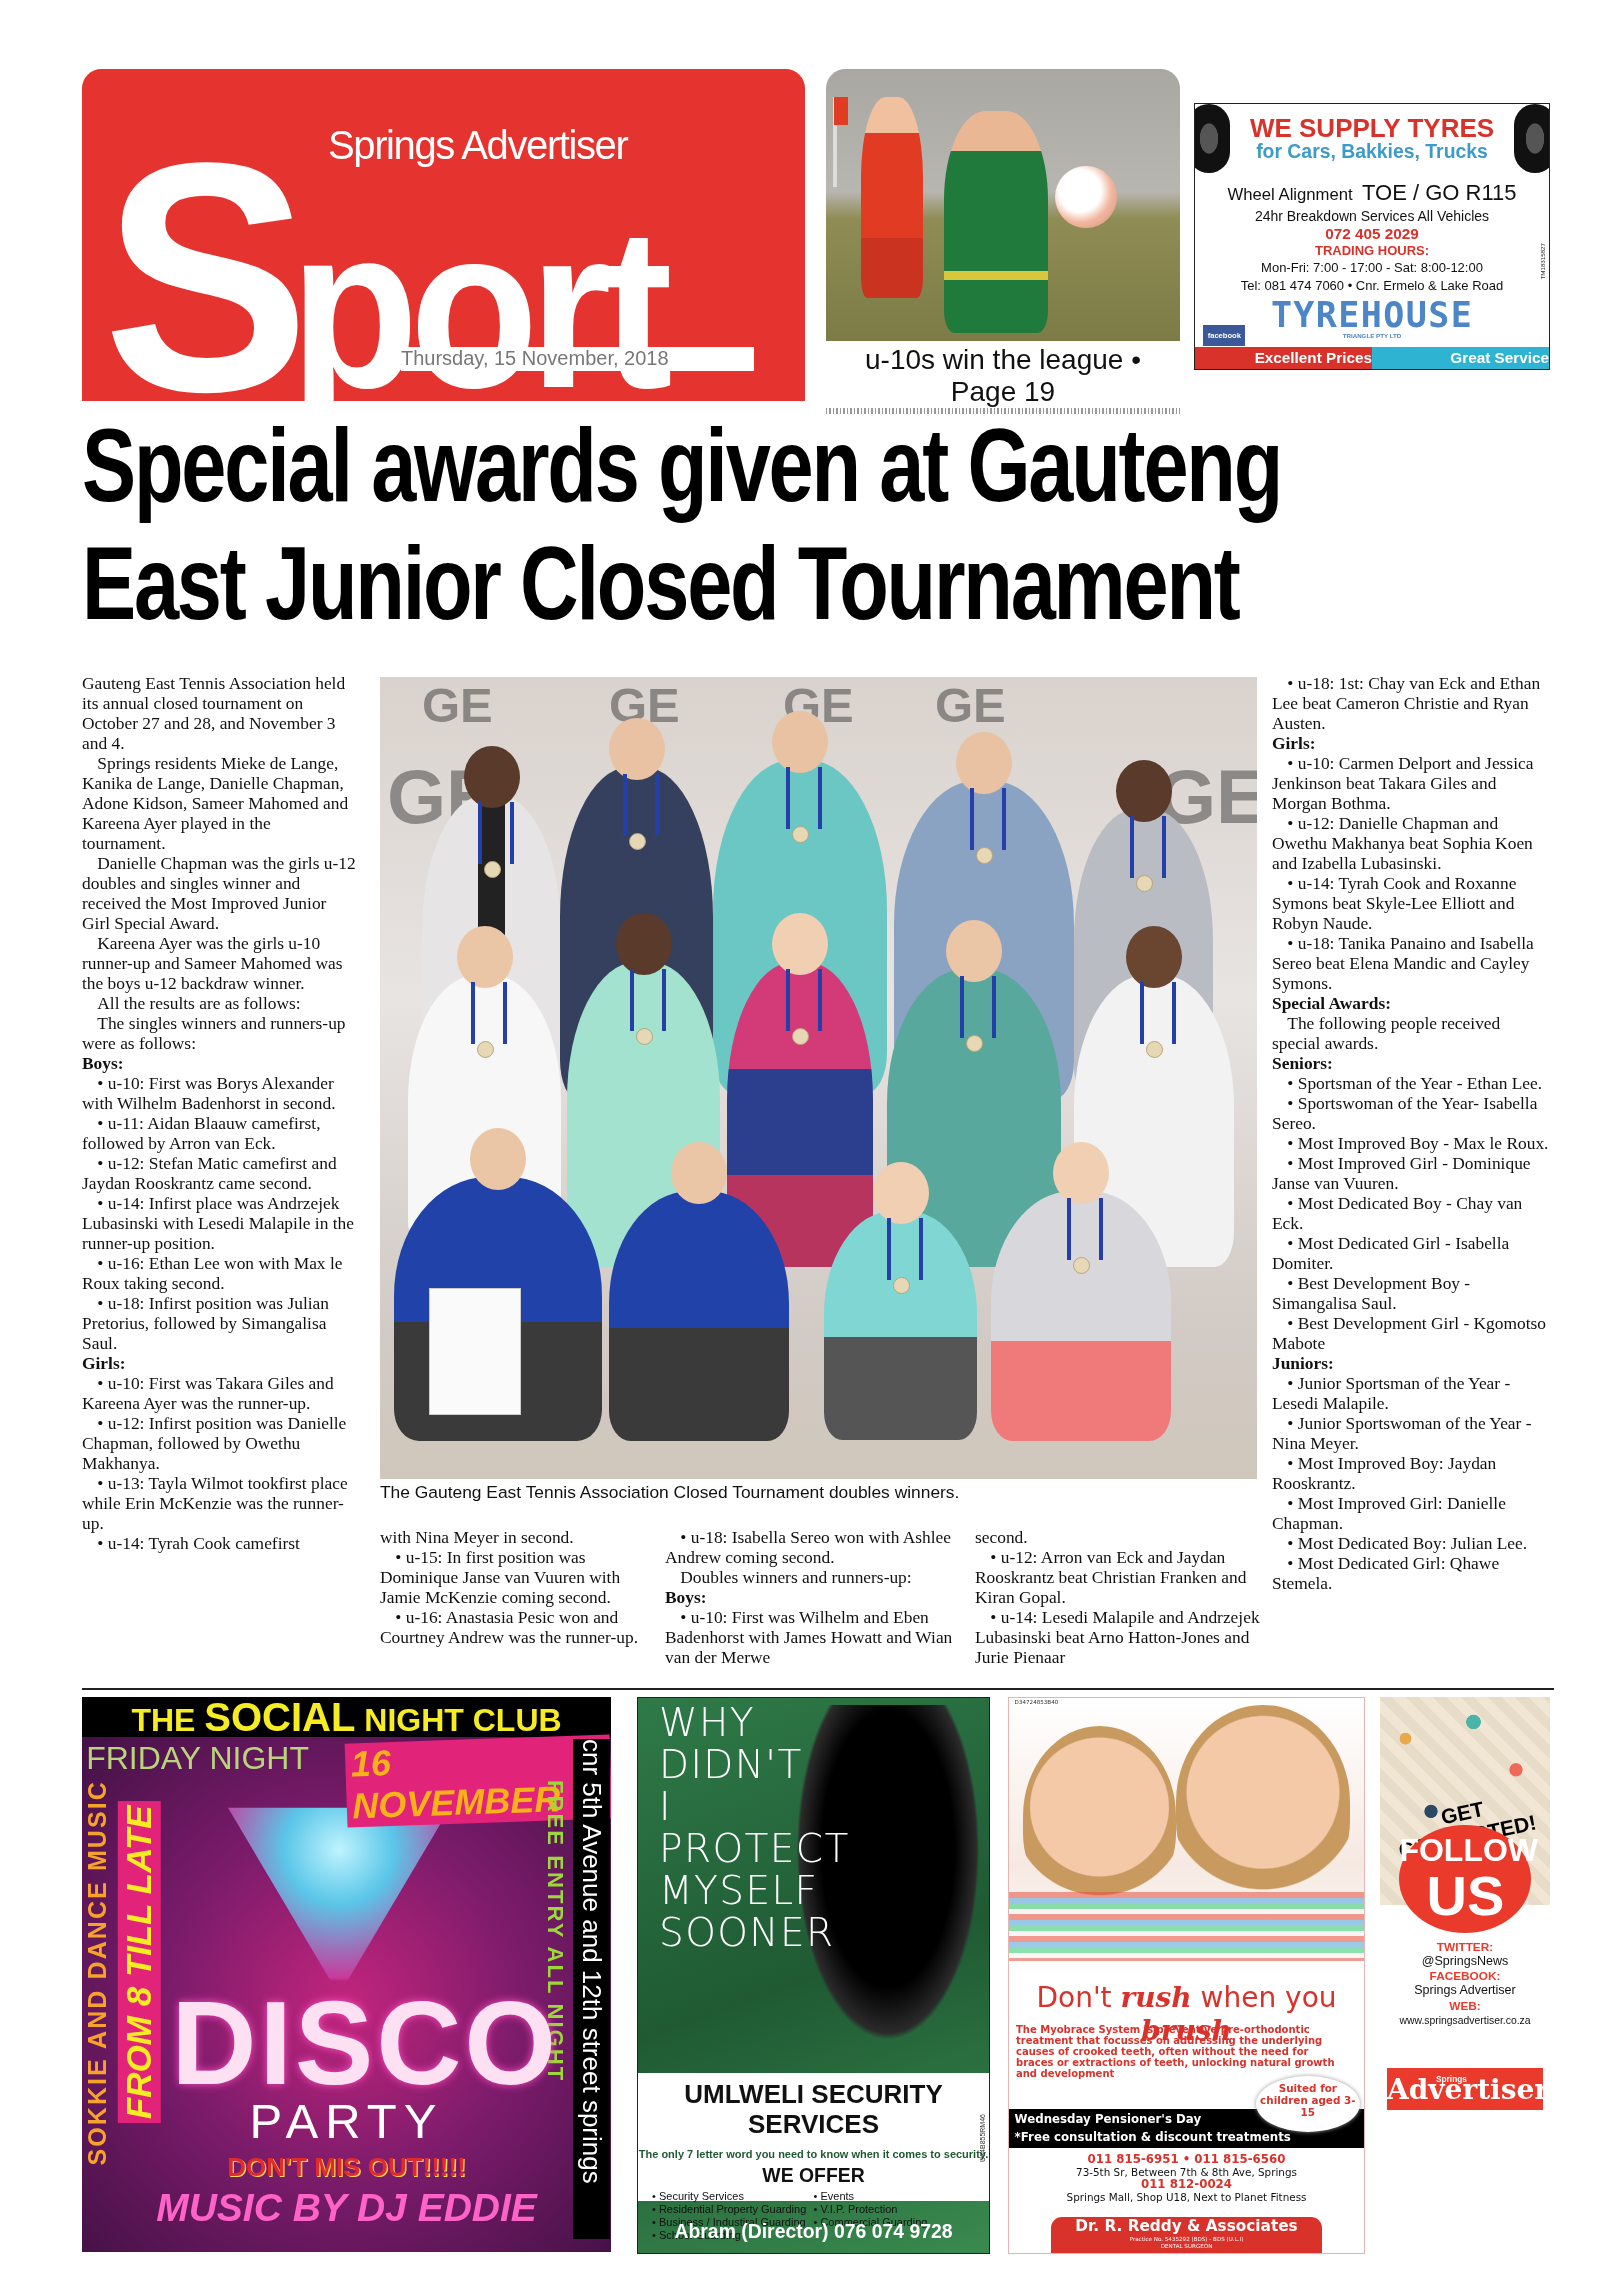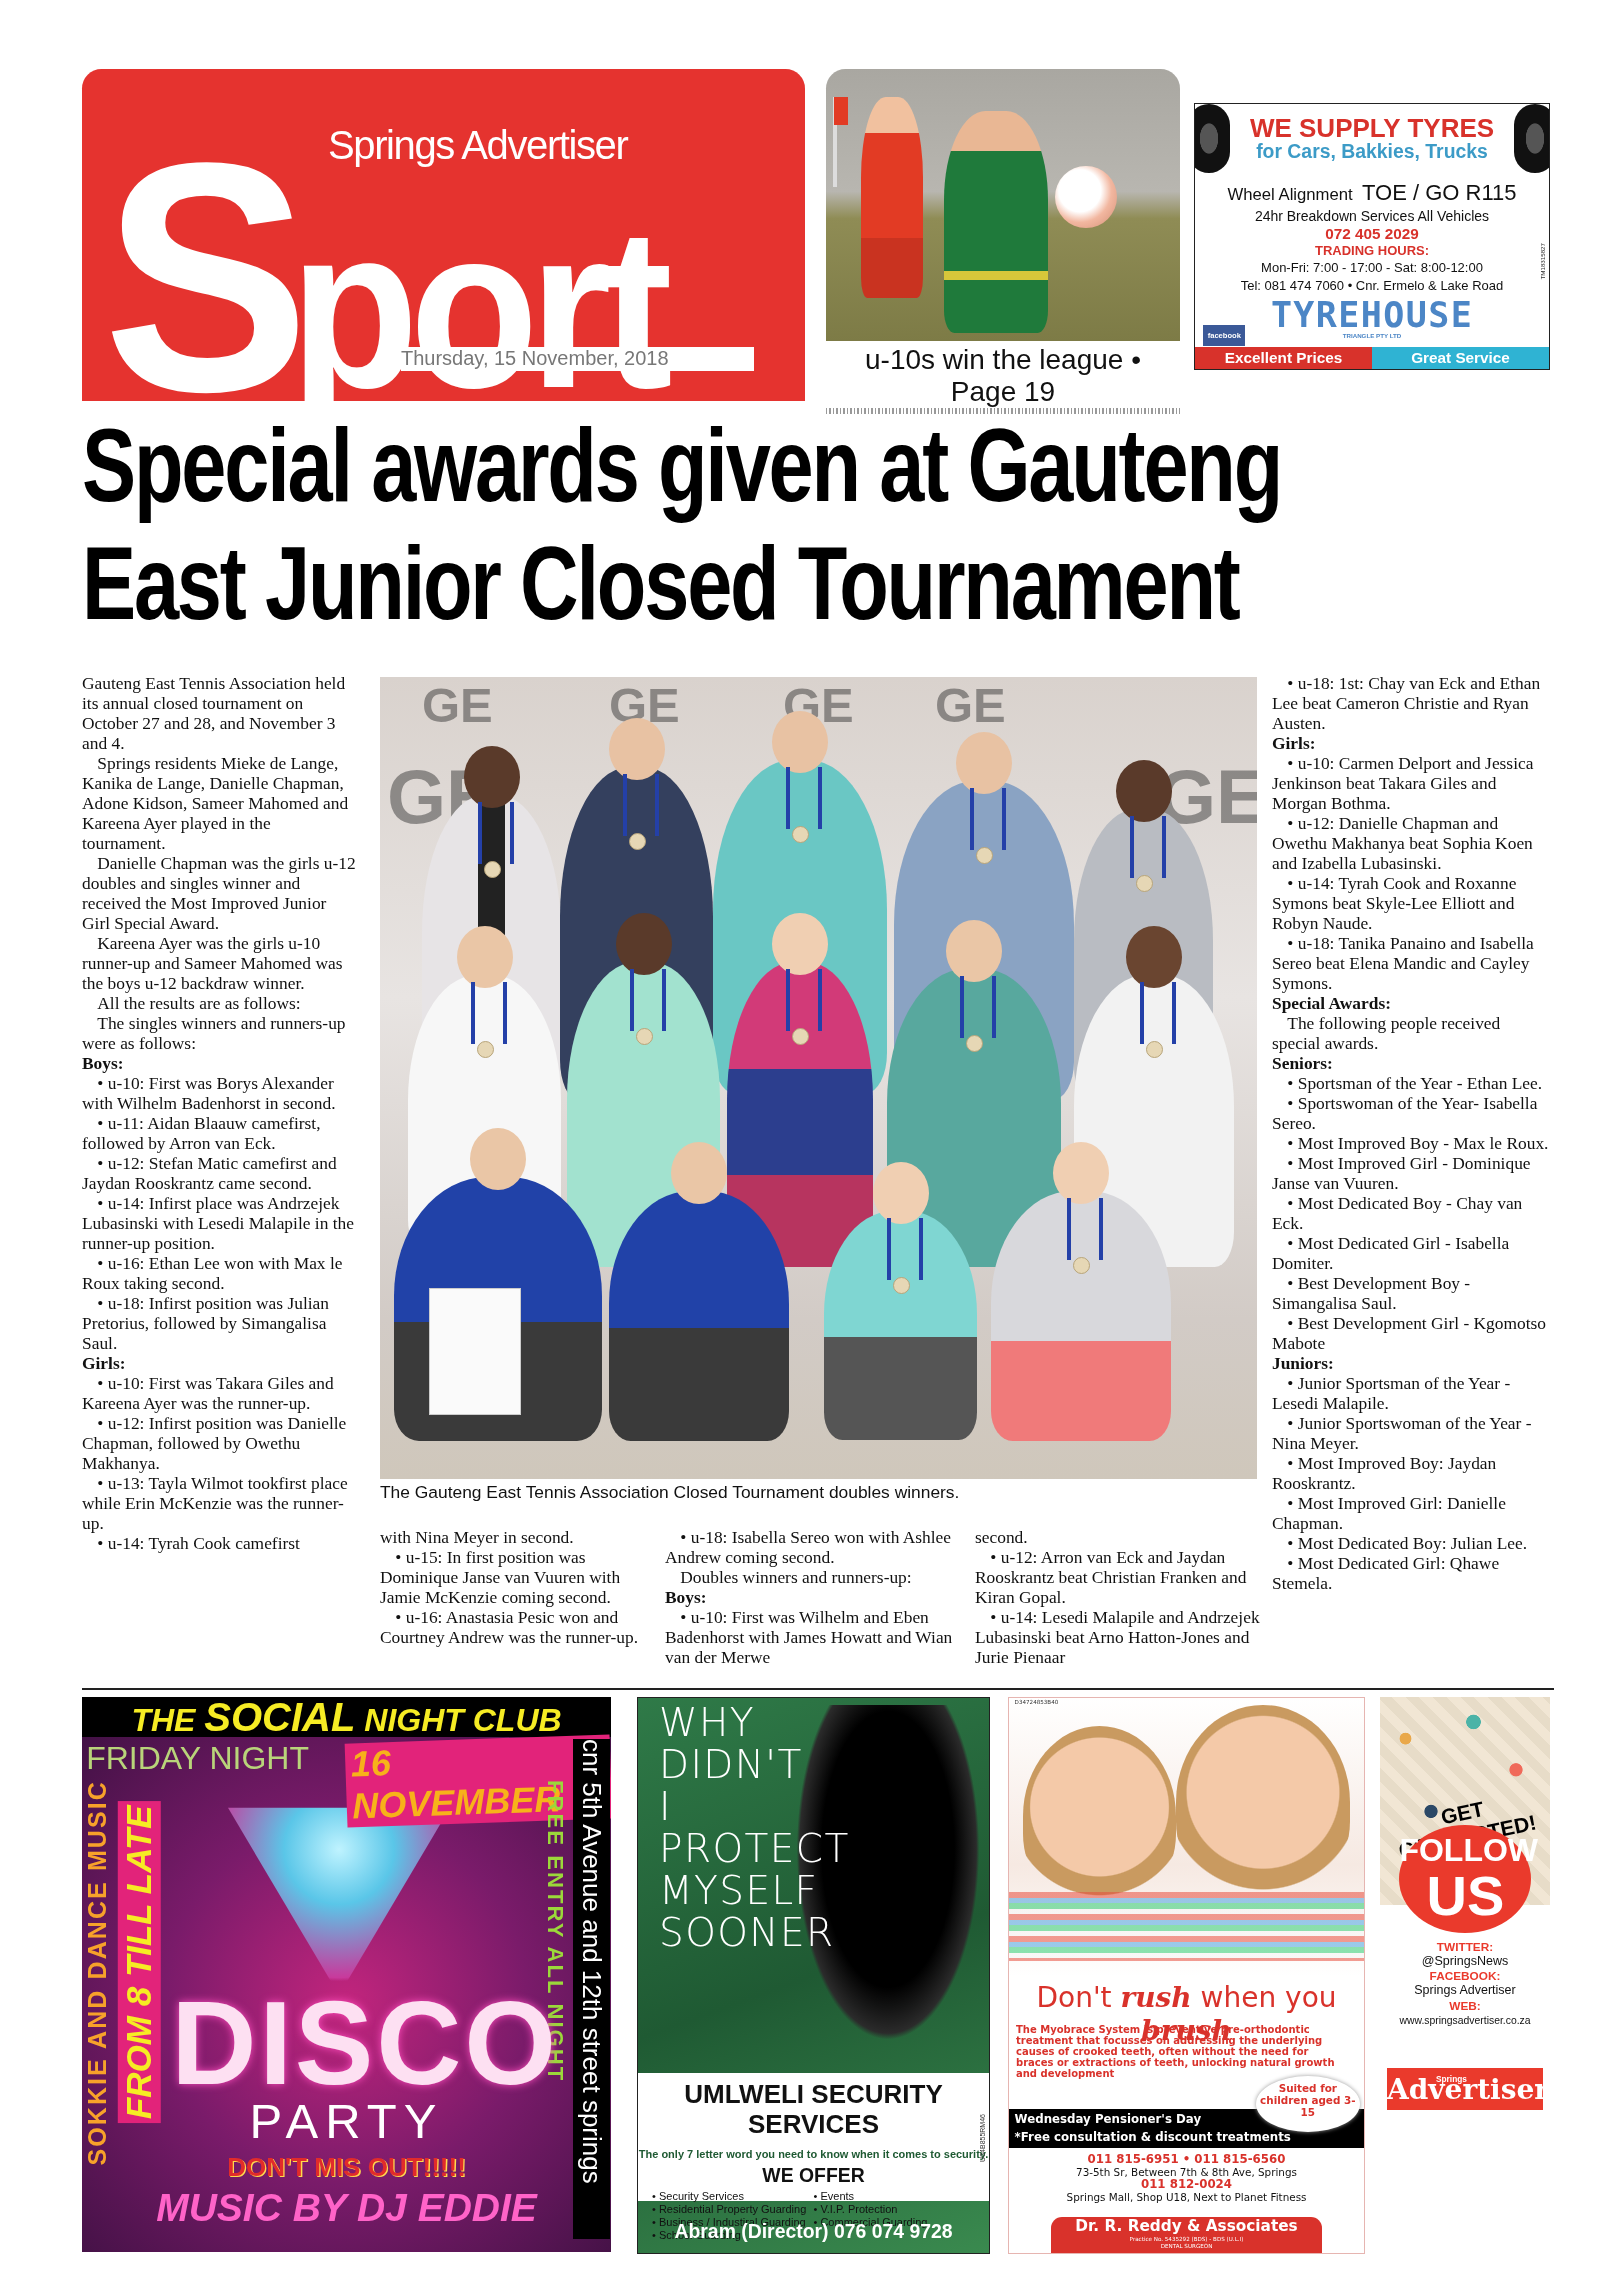--- a/index.html
+++ b/index.html
@@ -25,21 +25,21 @@
   #tyre-wheel-line b{font-size:22px;font-weight:normal;}
   #tyre-24{position:absolute;top:104px;left:0;right:0;font-size:14px;}
   #tyre-phone{position:absolute;top:121px;left:0;right:0;color:#d8322b;font-weight:bold;font-size:15.3px;}
   #tyre-hours-label{position:absolute;top:139px;left:0;right:0;color:#d8322b;font-size:13px;font-weight:bold;}
   #tyre-hours{position:absolute;top:156px;left:0;right:0;font-size:13px;}
   #tyre-tel{position:absolute;top:174px;left:0;right:0;font-size:13px;}
   #tyre-logo{position:absolute;top:191px;left:0;right:0;color:#4c86c6;font-weight:bold;font-size:35px;letter-spacing:1.4px;font-family:"DejaVu Sans Mono",monospace;}
   #tyre-logo-sub{position:absolute;top:228px;left:0;right:0;color:#4c86c6;font-size:6.2px;font-weight:bold;}
   #tyre-fb{position:absolute;left:8.3px;top:221px;width:42px;height:21px;background:#3b5998;color:#fff;font-size:7.6px;line-height:21px;font-weight:bold;}
   #tyre-code{position:absolute;right:2.8px;top:139px;font-size:6.2px;writing-mode:vertical-rl;transform:rotate(180deg);color:#333;}
-  #tyre-foot{position:absolute;left:0;right:0;bottom:0;height:22px;display:flex;}
+  #tyre-foot{position:absolute;left:0;right:0;bottom:0;height:22px;display:flex;text-align:right;}
   #tyre-foot div{flex:1;color:#fff;font-weight:bold;font-size:15.3px;line-height:22px;}
   
   #headline{left:82px;top:406px;width:1472px;font-family:"Liberation Sans",sans-serif;font-weight:bold;font-size:104px;line-height:118px;letter-spacing:-2.8px;transform:scaleX(0.78);transform-origin:left top;color:#000;white-space:nowrap;}
   
   .col{font-size:17.4px;line-height:20px;text-align:left;}
   .col p{margin:0;}
   .col .ind{text-indent:15.3px;}
   .col .bul{text-indent:15.3px;}
   .col .bul::before{content:"•  ";}
   #col-left{left:82px;top:673px;width:274px;}
@@ -50,21 +50,21 @@
   .medal{position:absolute;left:50%;top:7px;width:28px;height:62px;margin-left:-14px;border-left:4.2px solid #2440a8;border-right:4.2px solid #2440a8;border-bottom:0;}
   .medal::after{content:"";position:absolute;left:2.1px;bottom:-14px;width:15.3px;height:15.3px;border-radius:50%;background:#e6d7b5;border:1.4px solid #b8a57a;}
   .ge{position:absolute;font-family:"Liberation Sans",sans-serif;font-weight:bold;color:#2a2a2a;font-size:49px;opacity:.45;}
   #photo-caption{left:380px;top:1482px;width:877px;font-family:"Liberation Sans",sans-serif;font-size:17.4px;line-height:21px;}
   #col-b1{left:380px;top:1527px;width:278px;}
   #col-b2{left:665px;top:1527px;width:298px;}
   #col-b3{left:975px;top:1527px;width:285px;}
   #rule{left:82px;top:1688px;width:1472px;height:2.1px;background:#222;}
   
   #ad-disco{left:82px;top:1697px;width:529px;height:555px;background:radial-gradient(circle at 50% 55%,#c2257d 0%,#7a1b6a 45%,#3a1040 100%);overflow:hidden;font-family:"Liberation Sans",sans-serif;}
-  #disco-top{position:absolute;left:0;top:0;width:100%;height:40px;background:#000;color:#f6ec24;font-weight:bold;font-style:italic;font-size:32px;line-height:40px;text-align:center;}
+  #disco-top{position:absolute;left:0;top:0;width:100%;height:40px;background:#000;color:#f6ec24;font-weight:bold;font-size:32px;line-height:40px;text-align:center;}
   #disco-top span{font-size:40px;}
   #disco-friday{position:absolute;left:4.2px;top:43px;color:#b9d47a;font-size:32px;}
   #disco-date{position:absolute;left:264px;top:42px;color:#f7b21a;font-weight:bold;font-style:italic;font-size:36px;background:#e2237a;padding:0 5.6px;transform:rotate(-2deg);}
   #disco-address{position:absolute;right:1.4px;top:42px;height:500px;writing-mode:vertical-rl;color:#fff;font-size:26px;background:#000;padding:0 2.8px;}
   #disco-free{position:absolute;right:43px;top:83px;writing-mode:vertical-rl;color:#9bd83a;font-weight:bold;font-size:22px;letter-spacing:2.1px;}
   #disco-sokkie{position:absolute;left:1.4px;top:83px;writing-mode:vertical-rl;transform:rotate(180deg);color:#f7a22a;font-weight:bold;font-size:25px;letter-spacing:2.1px;}
   #disco-from{position:absolute;left:36px;top:104px;writing-mode:vertical-rl;transform:rotate(180deg);color:#f6ec24;font-weight:bold;font-style:italic;font-size:35px;background:#e2237a;padding:4.2px 1.4px;}
   #disco-glass{position:absolute;left:146px;top:90px;width:222px;height:208px;background:radial-gradient(circle at 50% 30%,#bff3ff 0%,#5ac6e8 30%,#c83a9c 70%,transparent 72%);clip-path:polygon(0 10%,100% 10%,50% 100%);}
   #disco-title{position:absolute;left:0;right:0;top:278px;text-align:center;color:#fde0f2;font-size:118px;font-weight:bold;letter-spacing:2.8px;text-shadow:0 0 8.3px #ff4fbf;padding-left:37px;}
   #disco-party{position:absolute;left:0;right:0;top:396px;text-align:center;color:#fff;font-size:49px;letter-spacing:7px;}

